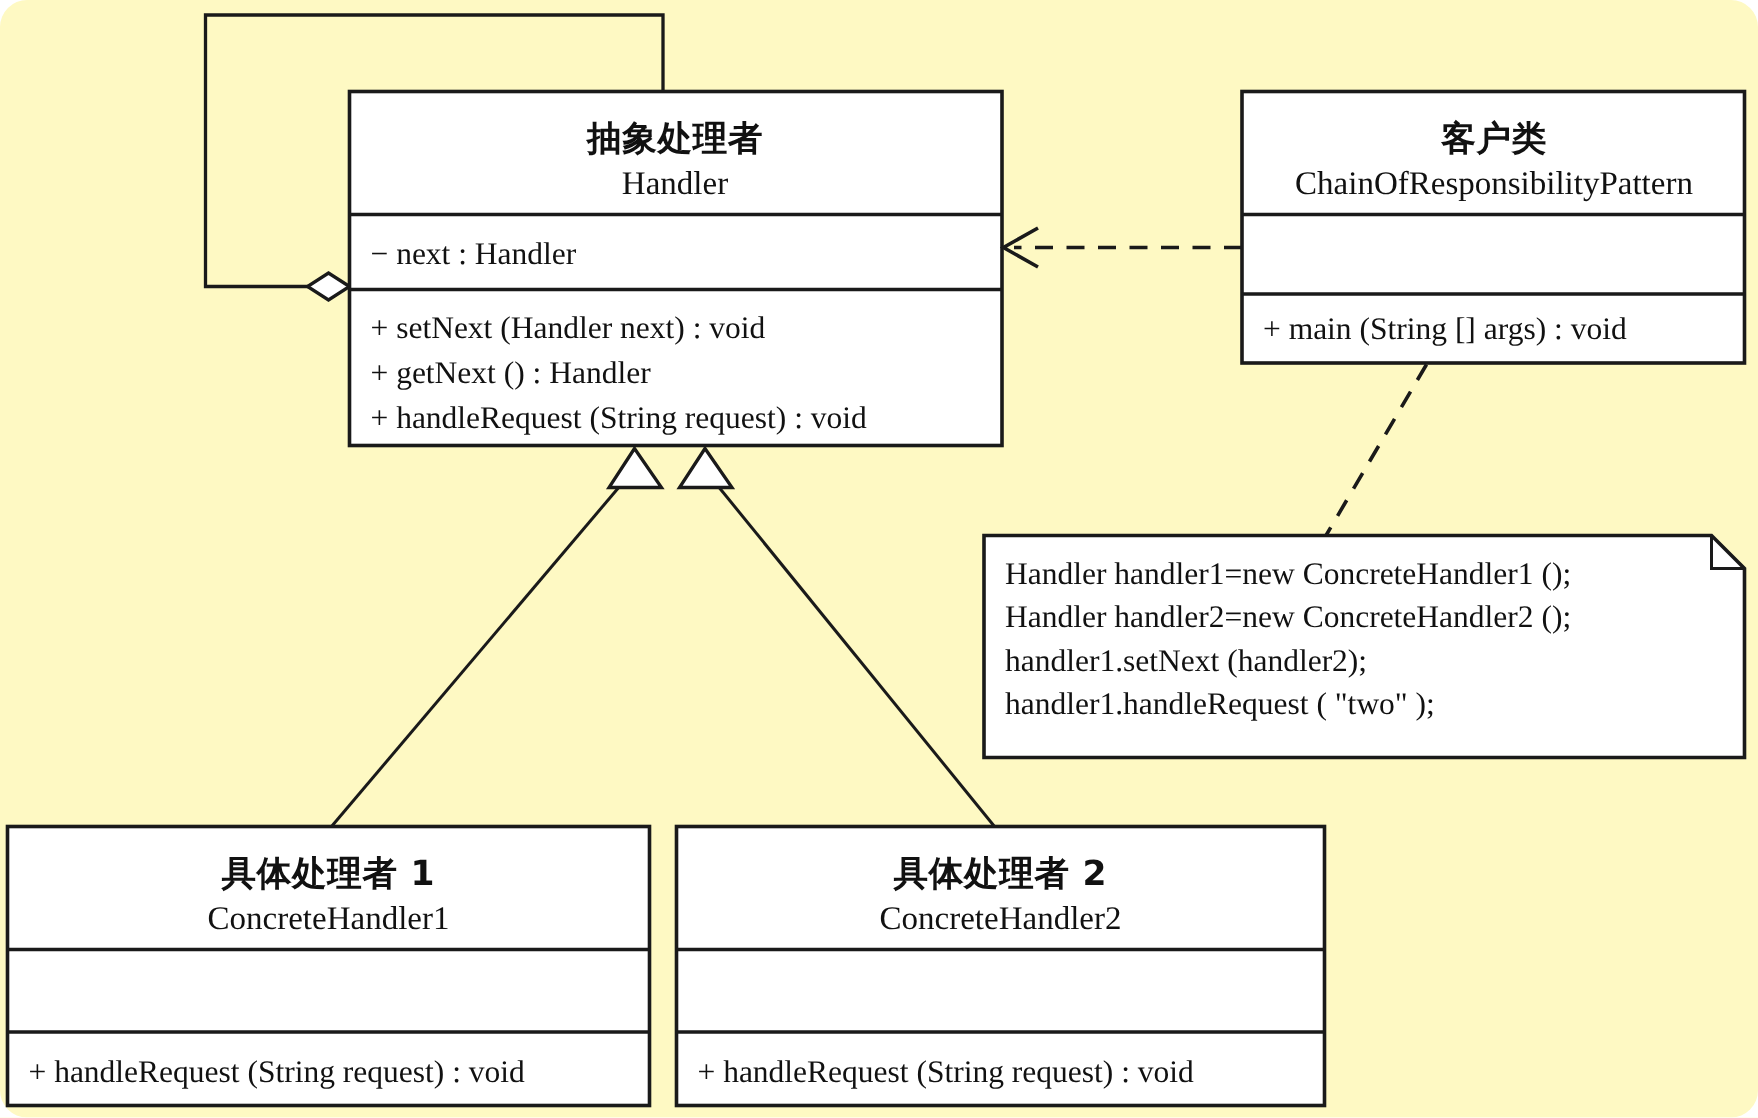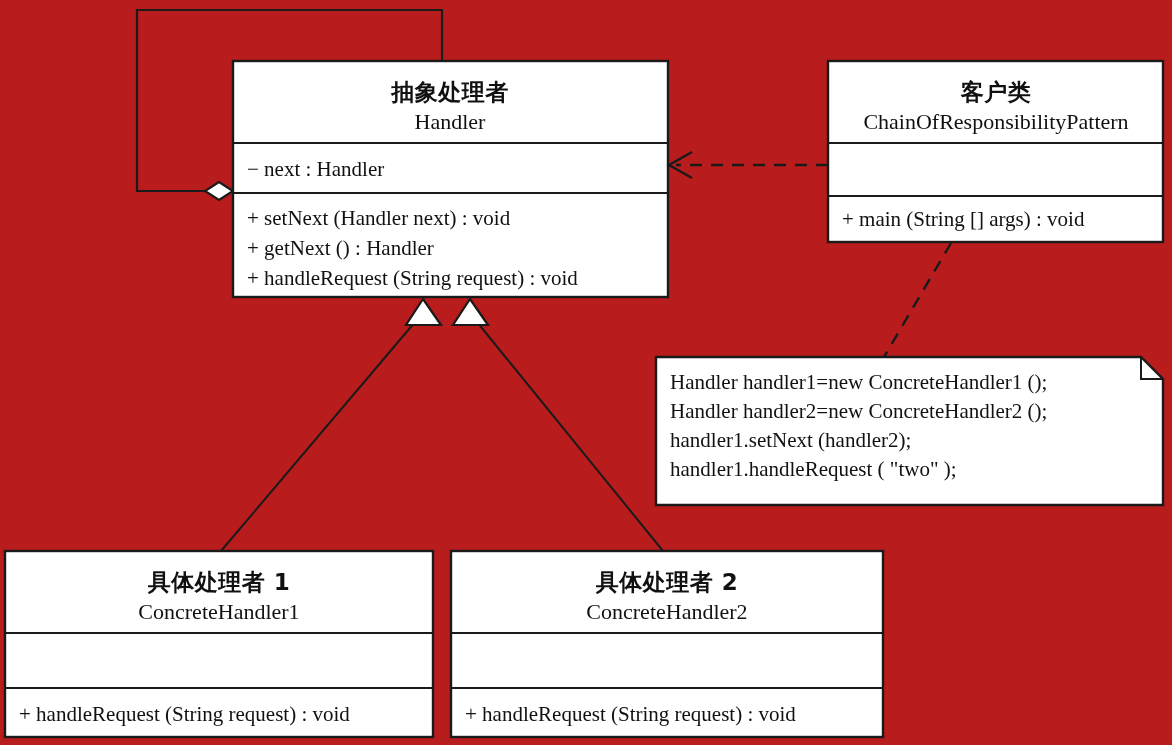--- a/index.html
+++ b/index.html
@@ -10,21 +10,22 @@
   body {
     width: 1172px;
     height: 745px;
     overflow: hidden;
     font-family: "Liberation Serif", "DejaVu Serif", serif;
   }
   #diagram-root {
     position: relative;
     width: 1172px;
     height: 745px;
-    background: #b91c1c;
+    background: #fef9c3;
+    border-radius: 18px;
   }
   svg.diagram {
     display: block;
     width: 1172px;
     height: 745px;
   }
   .cls-box {
     fill: #ffffff;
     stroke: #1a1a1a;
     stroke-width: 2.4;

